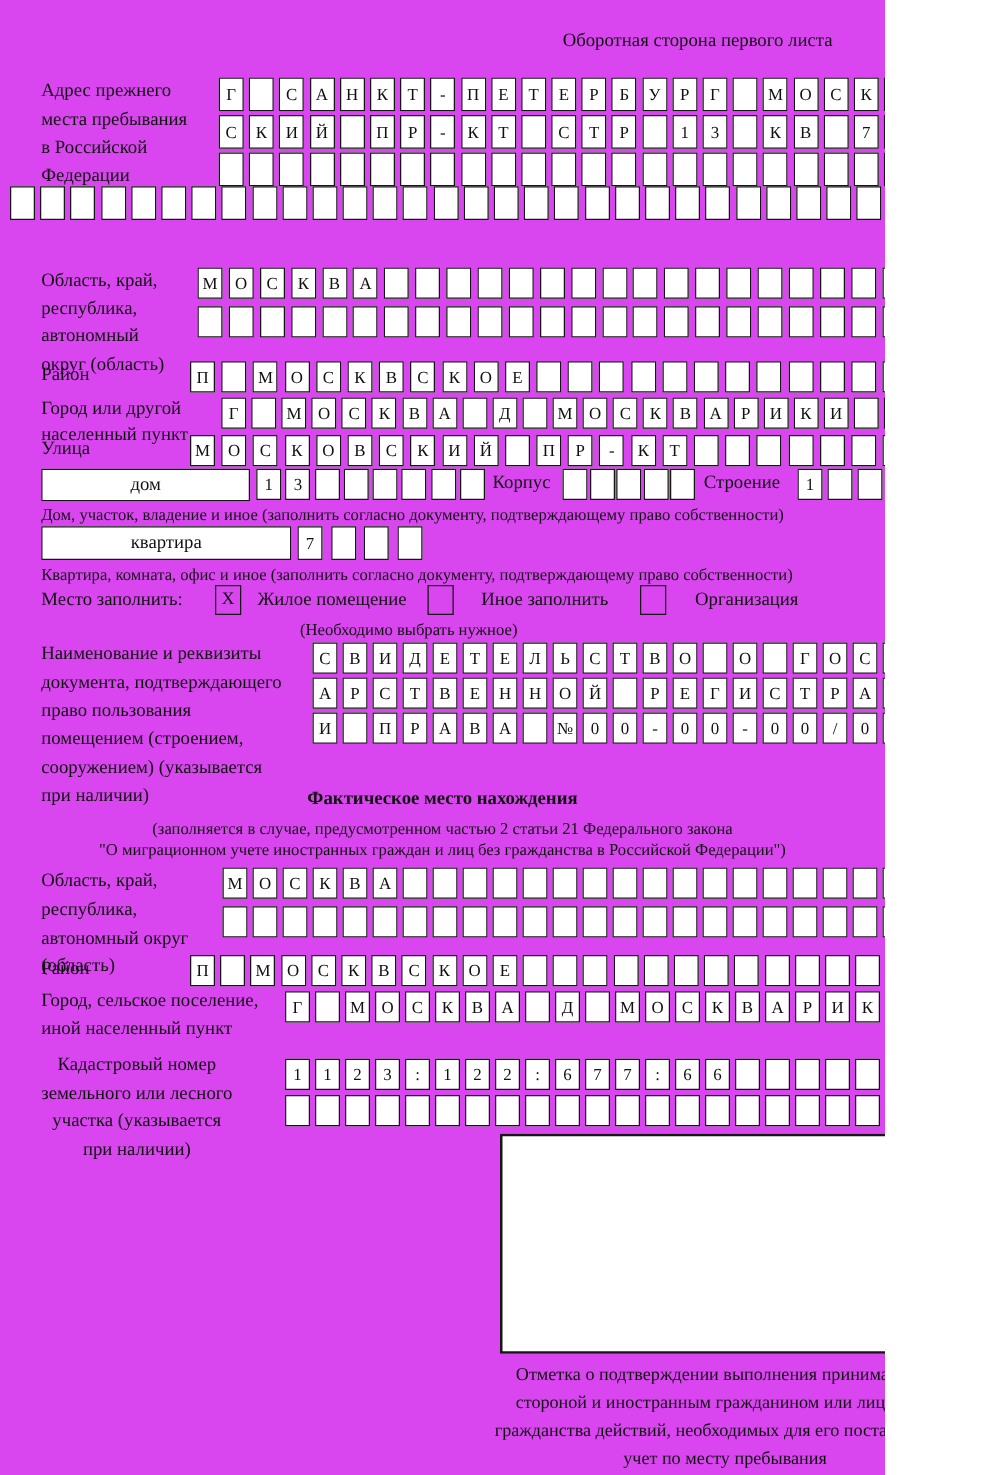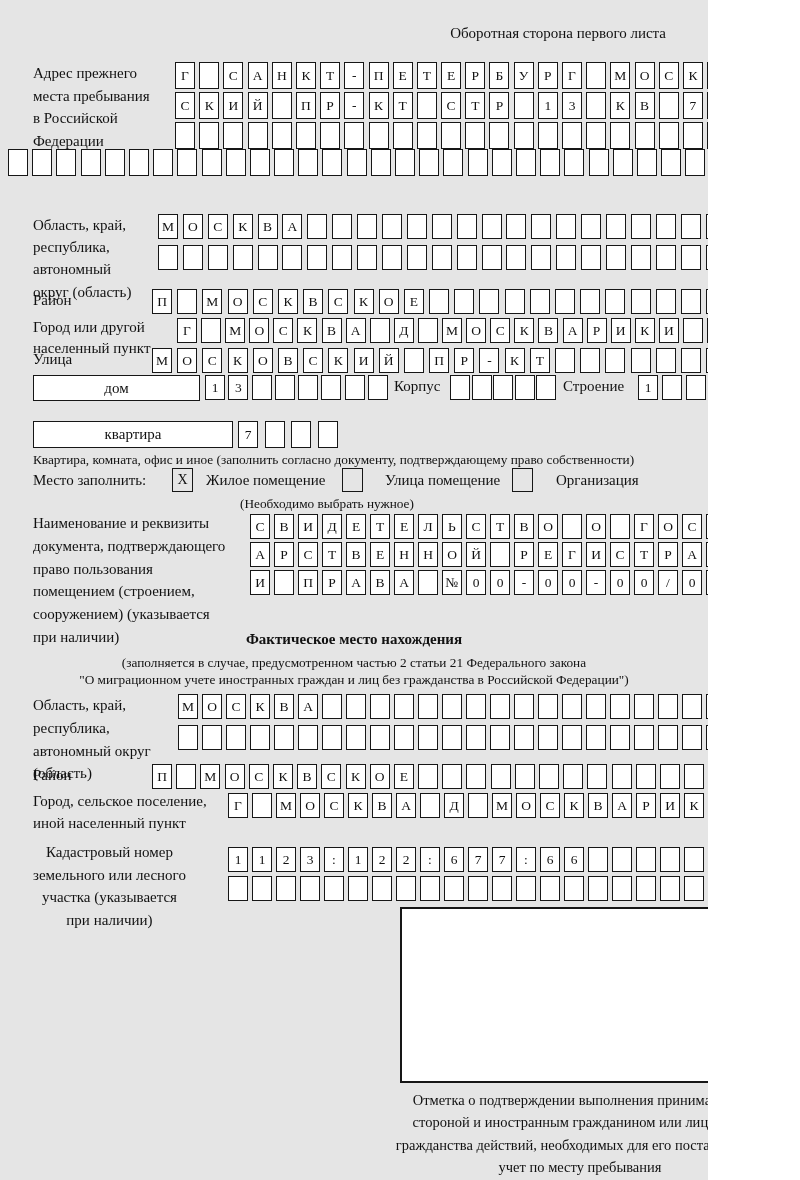--- a/index.html
+++ b/index.html
@@ -1,17 +1,17 @@
 <!DOCTYPE html>
 <html><head>
 <meta charset="utf-8">
 <style>
   html,body{margin:0;padding:0;background:#fff;}
   .page{
-    position:relative;width:708px;height:1180px;background:#e5e5e5;
+    position:relative;width:708px;height:1180px;background:#d946ef;
     font-family:"Liberation Serif","DejaVu Serif",serif;color:#111;overflow:hidden;
   }
   .abs{position:absolute;}
   .lbl{font-size:15px;line-height:1.5;white-space:pre-line;}
   .note{font-size:13.3px;white-space:nowrap;}
   .center{left:0;right:0;text-align:center;}
   .heading{font-size:15.5px;font-weight:bold;}
   .cellrow{position:absolute;display:flex;}
   .cell{
     box-sizing:border-box;border:1.6px solid #161616;background:#fff;
@@ -49,33 +49,34 @@
 автономный
 округ (область)</div>
   <div class="abs inline-lbl" style="left:33px;top:292px;">Район</div>
   <div class="abs lbl" style="left:33px;top:317px;line-height:1.4;">Город или другой
 населенный пункт</div>
   <div class="abs inline-lbl" style="left:33px;top:351px;">Улица</div>
 
   <div class="abs bigbox" style="left:33px;top:375px;width:167px;height:26px;">дом</div>
   <div class="abs inline-lbl" style="left:394px;top:378px;">Корпус</div>
   <div class="abs inline-lbl" style="left:563px;top:378px;">Строение</div>
+  <div class="abs note" style="left:33px;top:404px;">Дом, участок, владение и иное (заполнить согласно документу, подтверждающему право собственности)</div>
 
   <div class="abs bigbox" style="left:33px;top:421px;width:200px;height:27px;">квартира</div>
   <div class="abs note" style="left:33px;top:452px;">Квартира, комната, офис и иное (заполнить согласно документу, подтверждающему право собственности)</div>
 
   <div class="abs inline-lbl" style="left:33px;top:472px;">Место заполнить:</div>
   <div class="abs cb" style="left:172px;top:468px;">
     <span>X</span>
   </div>
   <div class="abs inline-lbl" style="left:206px;top:472px;">Жилое помещение</div>
   <div class="abs cb" style="left:342px;top:468px;">
     <span></span>
   </div>
-  <div class="abs inline-lbl" style="left:385px;top:472px;">Улица помещение</div>
+  <div class="abs inline-lbl" style="left:385px;top:472px;">Иное заполнить</div>
   <div class="abs cb" style="left:512px;top:468px;">
     <span></span>
   </div>
   <div class="abs inline-lbl" style="left:556px;top:472px;">Организация</div>
   <div class="abs note" style="left:240px;top:496px;">(Необходимо выбрать нужное)</div>
 
   <div class="abs lbl" style="left:33px;top:512px;line-height:1.52;">Наименование и реквизиты
 документа, подтверждающего
 право пользования
 помещением (строением,

